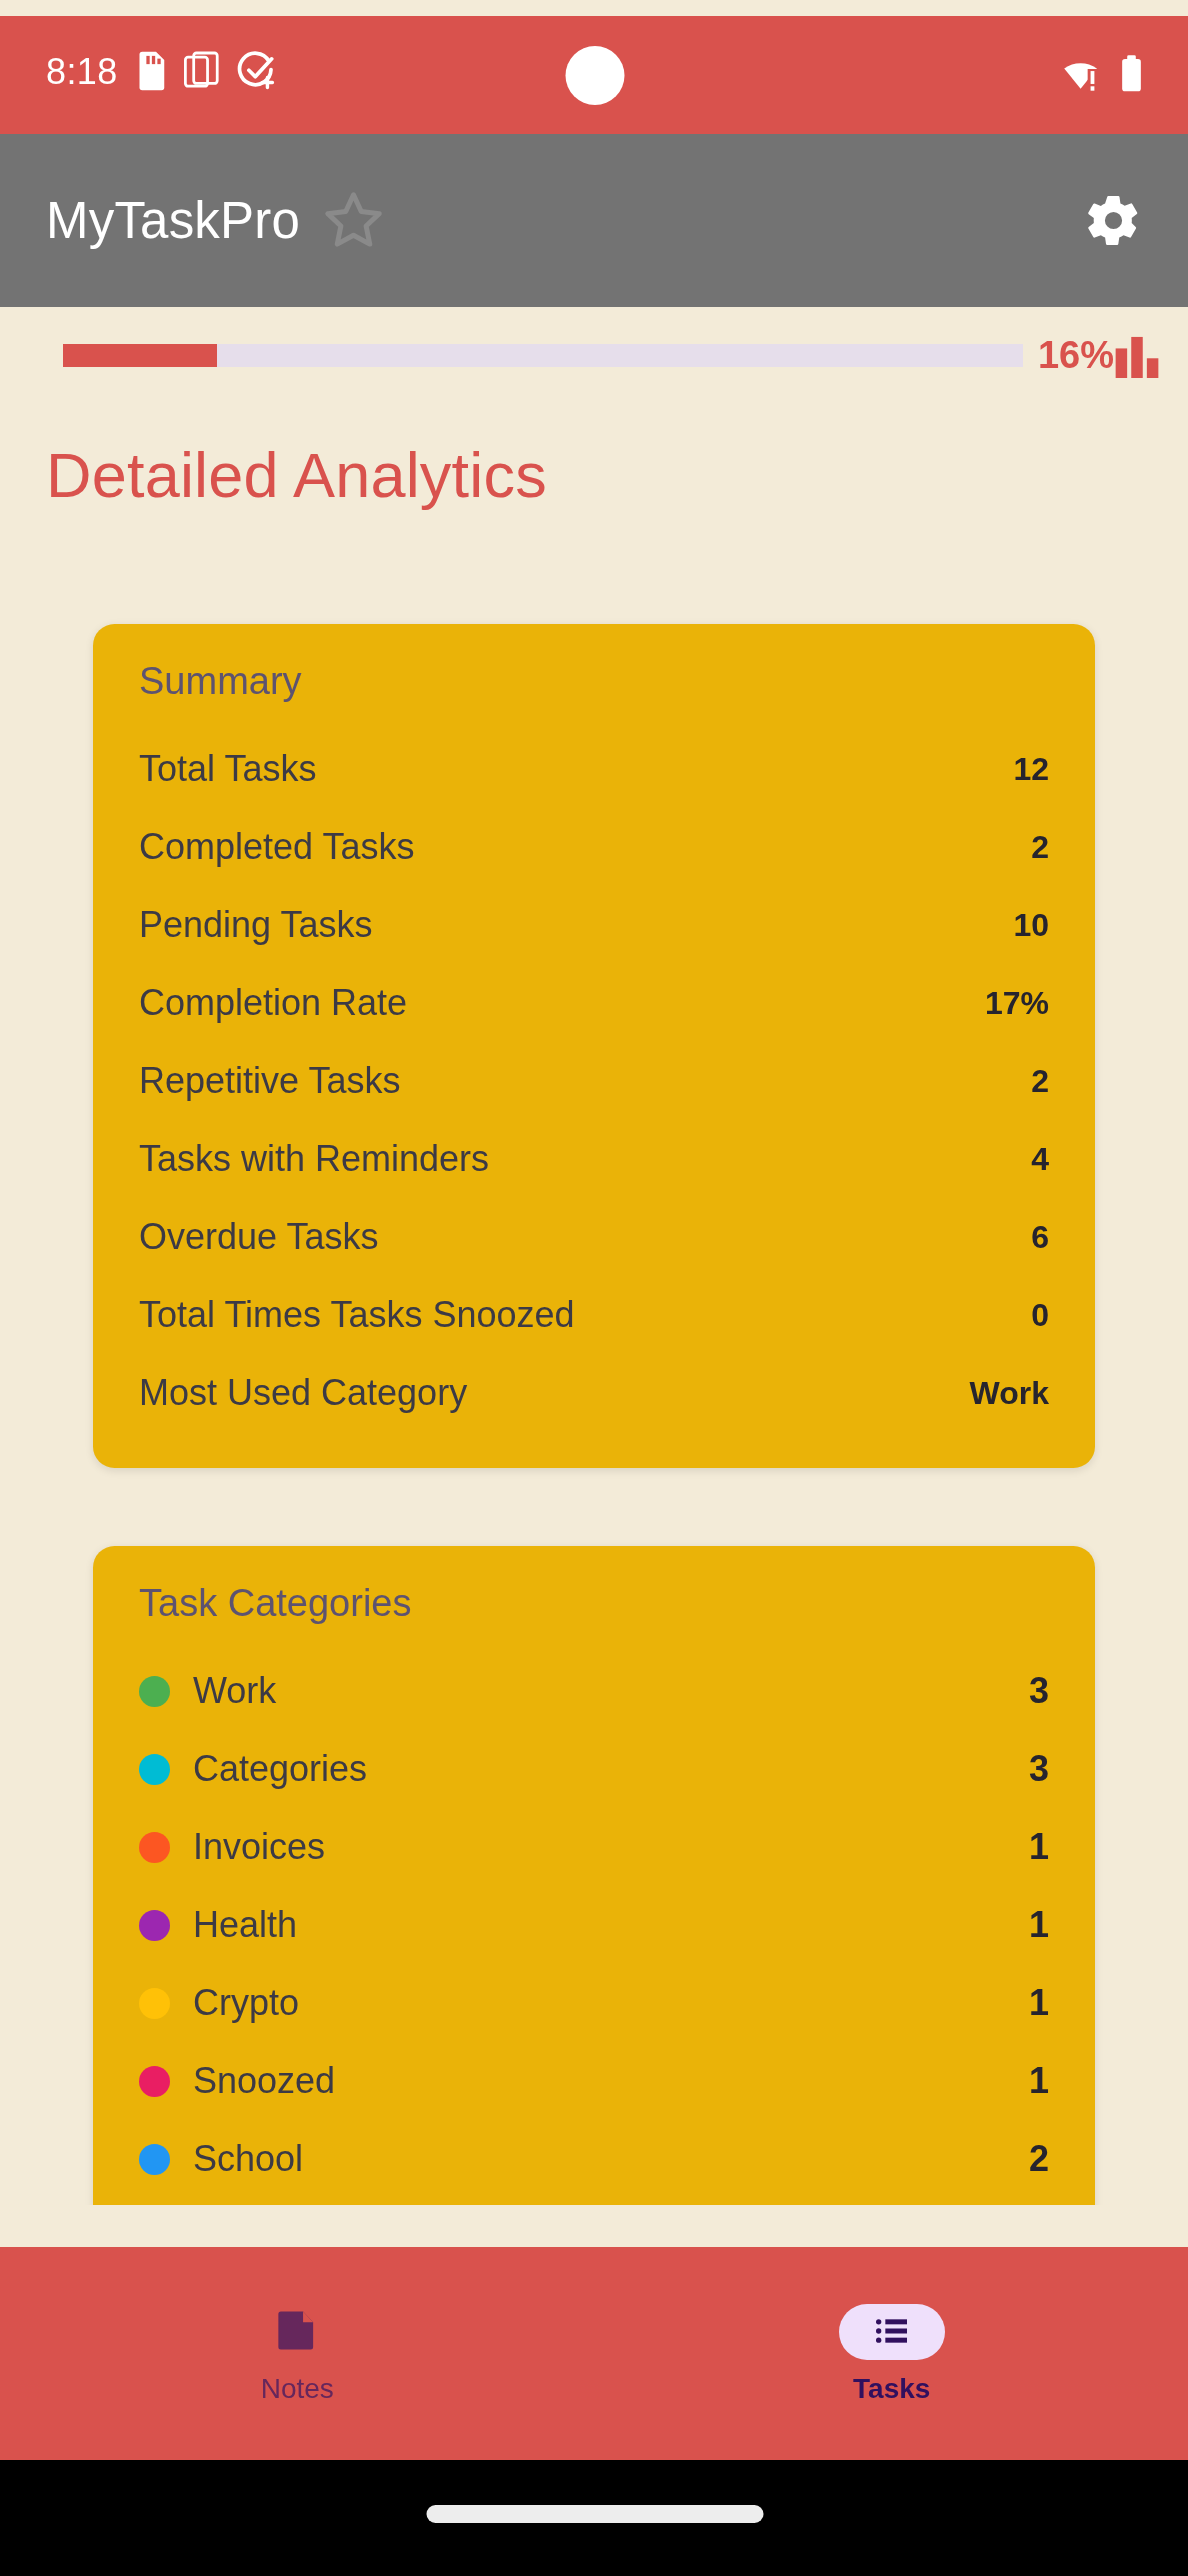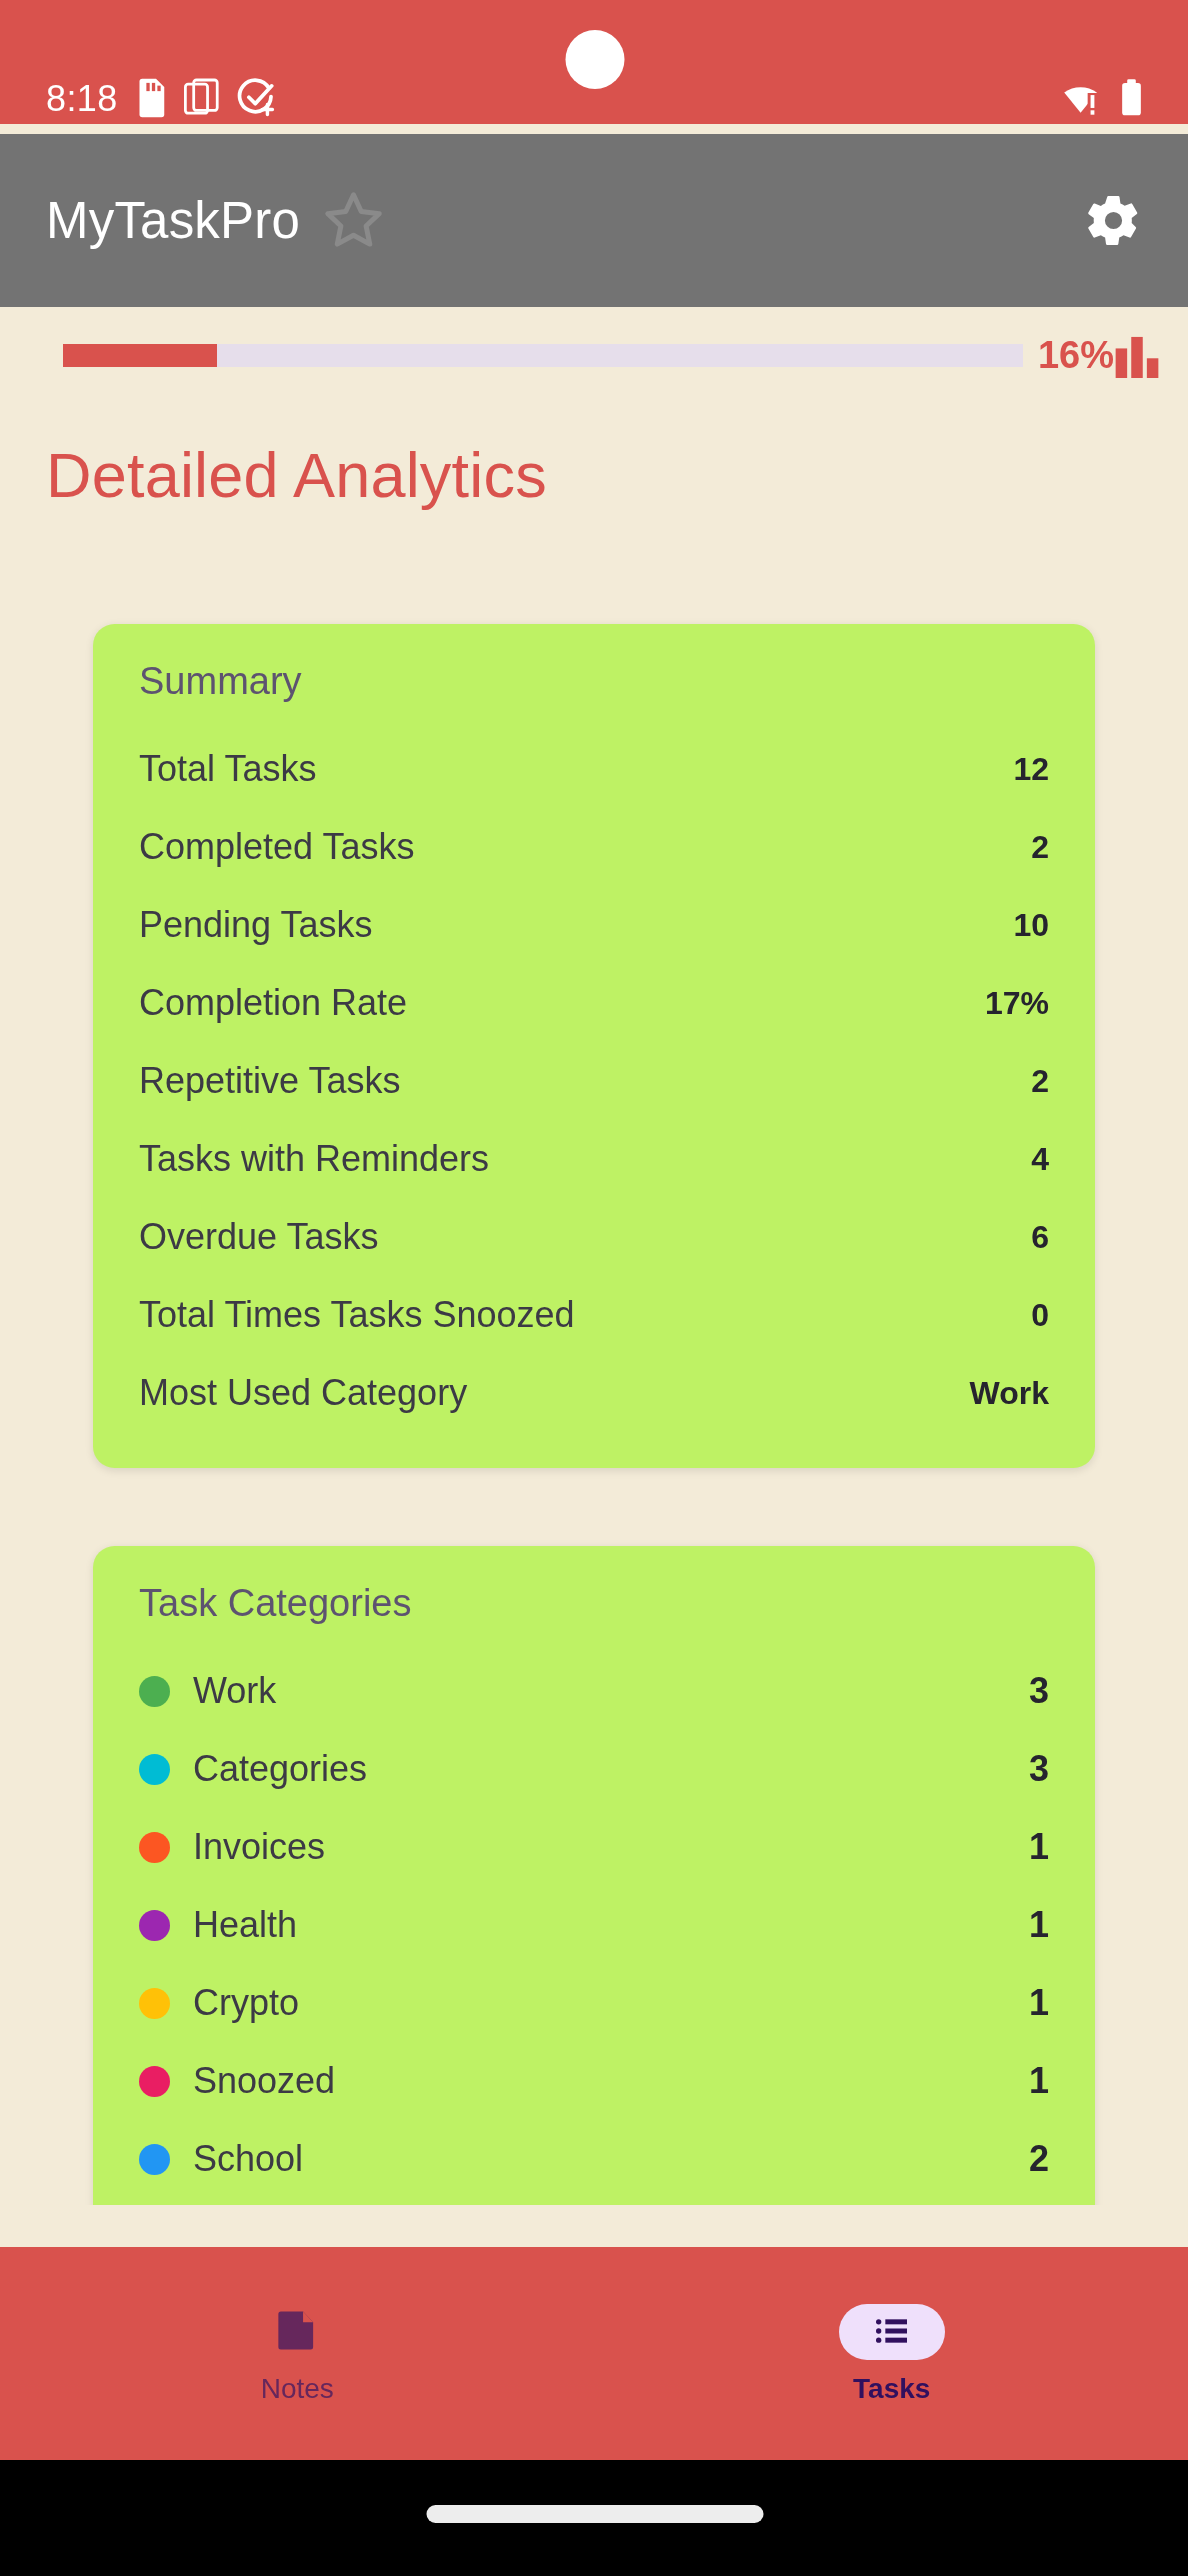--- a/index.html
+++ b/index.html
@@ -19,26 +19,26 @@
     position: relative;
     width: 1189px;
     height: 2576px;
     background: #F3EBD8;
     overflow: hidden;
   }
 
   
   .statusbar {
     position: absolute;
-    left: 0; top: 0;
+    left: 0; top: 16px;
     width: 1189px;
     height: 124px;
     background: #D9524D;
     display: flex;
-    align-items: flex-end;
+    align-items: flex-start;
     box-sizing: border-box;
     padding: 31px 46px 0 46px;
     justify-content: space-between;
   }
   .sb-left {
     display: flex;
     align-items: center;
     gap: 16.5px;
     height: 50px;
   }
@@ -150,21 +150,21 @@
     top: 578px;
     width: 1189px;
     height: 1627px;
     overflow: hidden;
   }
 
   .card {
     position: absolute;
     left: 93px;
     width: 1002px;
-    background: #bef264;
+    background: #eab308;
     border-radius: 21.5px;
     box-sizing: border-box;
     padding: 38px 46px 36px 46px;
     box-shadow: 0 2.5px 8.3px rgba(0,0,0,0.10);
   }
   #card-summary { top: 46px; }
   #card-categories { top: 968px; }
 
   .card-title {
     color: #5D5370;

